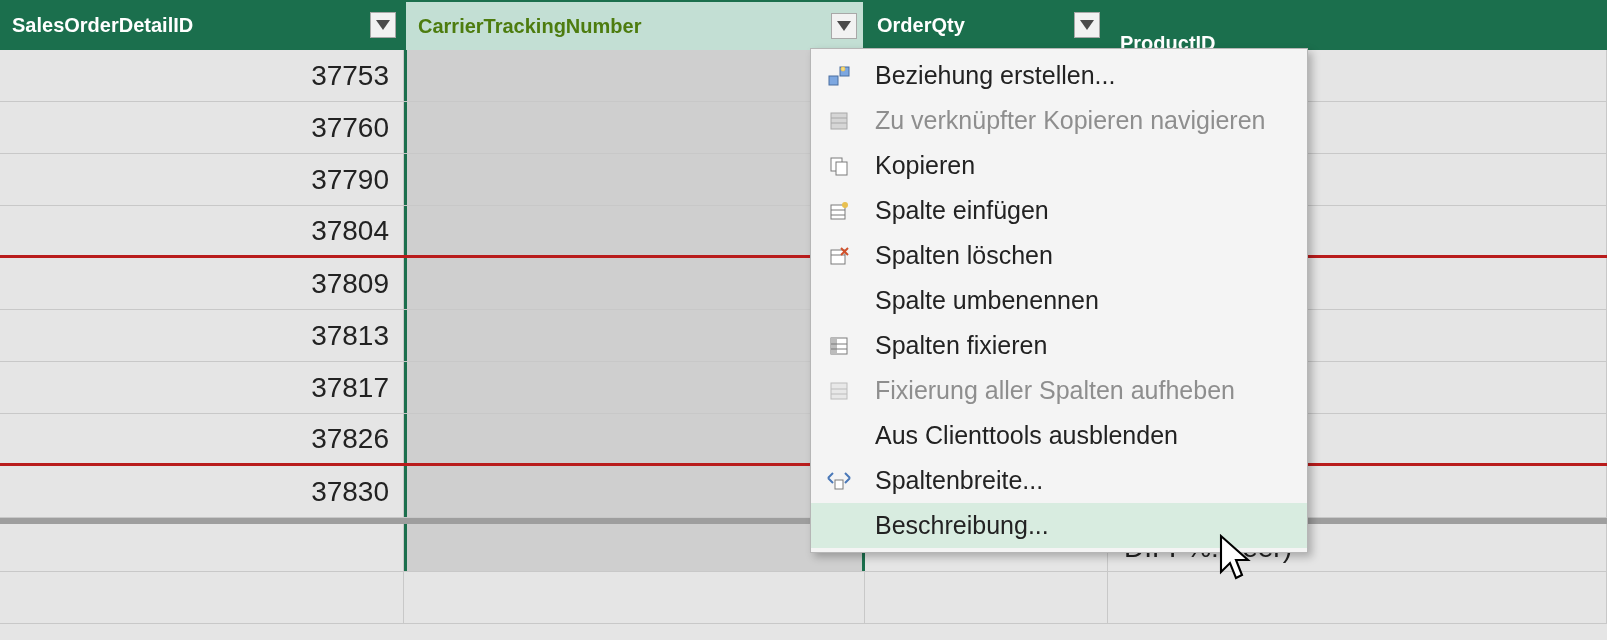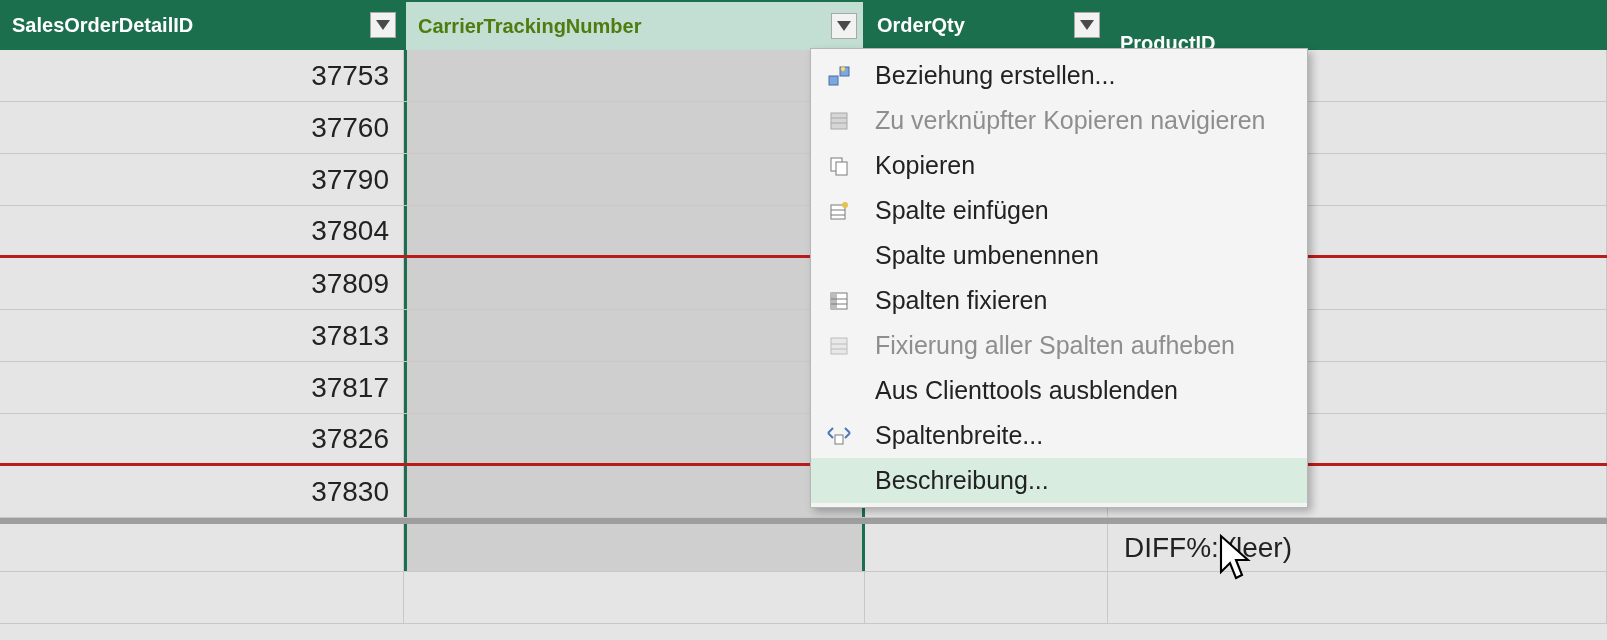--- a/index.html
+++ b/index.html
@@ -283,20 +283,31 @@
         <svg width="22" height="22" viewBox="0 0 22 22">
           <rect x="3" y="5" width="14" height="14" fill="#fff" stroke="#7a7a7a"></rect>
           <line x1="3" y1="10" x2="17" y2="10" stroke="#7a7a7a"></line>
           <line x1="3" y1="15" x2="17" y2="15" stroke="#7a7a7a"></line>
           <circle cx="17" cy="5" r="3" fill="#e8c050"></circle>
         </svg>
       </span>
       <span>Spalte einfügen</span>
     </div>
     <div class="ctx-item">
+      <span class="ctx-icon">
+        <svg width="22" height="22" viewBox="0 0 22 22">
+          <rect x="3" y="5" width="14" height="14" fill="#fff" stroke="#7a7a7a"></rect>
+          <line x1="3" y1="10" x2="17" y2="10" stroke="#7a7a7a"></line>
+          <line x1="13" y1="3" x2="20" y2="10" stroke="#d0502a" stroke-width="2"></line>
+          <line x1="20" y1="3" x2="13" y2="10" stroke="#d0502a" stroke-width="2"></line>
+        </svg>
+      </span>
+      <span>Spalten löschen</span>
+    </div>
+    <div class="ctx-item">
       <span>Spalte umbenennen</span>
     </div>
     <div class="ctx-item">
       <span class="ctx-icon">
         <svg width="22" height="22" viewBox="0 0 22 22">
           <rect x="3" y="3" width="16" height="16" fill="#fff" stroke="#7a7a7a"></rect>
           <rect x="3" y="3" width="6" height="16" fill="#bcbcbc"></rect>
           <line x1="3" y1="9" x2="19" y2="9" stroke="#7a7a7a"></line>
           <line x1="3" y1="14" x2="19" y2="14" stroke="#7a7a7a"></line>
         </svg>

